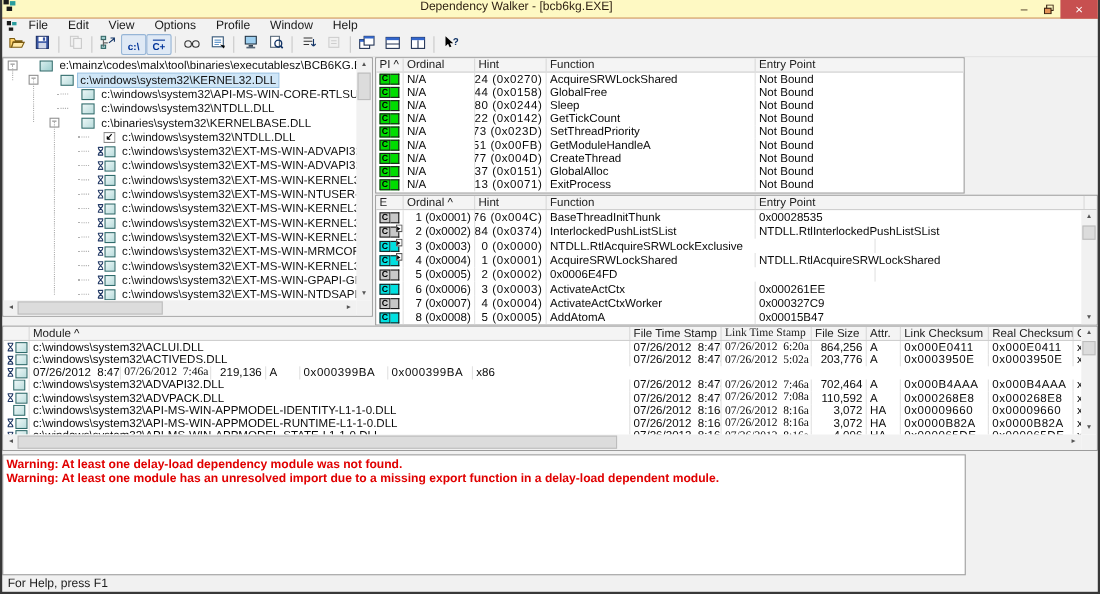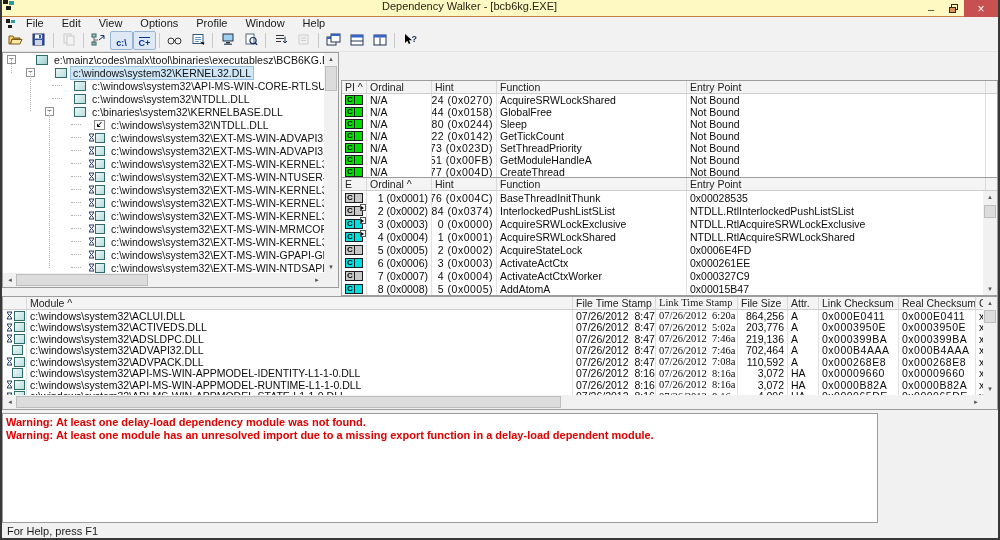--- a/index.html
+++ b/index.html
@@ -31,21 +31,21 @@
   .tb-btn{width:23px;height:19px;display:flex;align-items:center;justify-content:center;
     border:1px solid transparent;border-radius:2px;}
   .tb-btn.pressed{border-color:#96b5d6;background:#dfe9f5;}
   .tb-btn.disabled{opacity:.40;filter:grayscale(1);}
   .tb-sep{width:1px;height:15px;background:#c9c9c9;margin:0 3px;}
   .tb-txt{font-weight:bold;font-size:9px;color:#003399;line-height:10px;}
 
   
   .pane{position:absolute;background:#fff;border:1px solid #9c9c9c;overflow:hidden;}
   #tree-pane{left:2px;top:52px;width:337px;height:236px;}
-  #imports-pane{left:341px;top:52px;width:657px;height:124px;margin-top:28px;}
+  #imports-pane{left:341px;top:52px;width:536px;height:124px;}
   #exports-pane{left:341px;top:177px;width:657px;height:119px;}
   #modules-pane{left:2px;top:296px;width:996px;height:114px;}
   #warnings-pane{left:2px;top:413px;width:876px;height:110px;}
 
   
   #tree-rows{position:absolute;left:0;top:0;right:14px;bottom:14px;overflow:hidden;}
   .tree-row{height:13px;display:flex;align-items:center;white-space:nowrap;font-size:10.5px;color:#111;}
   .expander{flex:none;width:9px;height:9px;border:1px solid #919191;background:#fff;
     font-size:8px;line-height:6px;text-align:center;color:#333;margin-right:15px;}
   .t-spacer{flex:none;width:24px;display:flex;align-items:center;}
@@ -571,35 +571,33 @@
           <span class="g-cell c0"><span class="chip"><span class="chip-c" style="background:#c8c8c8">C</span><span class="chip-b" style="background:#c8c8c8"></span><span class="chip-f"></span></span></span>
           <span class="g-cell c1 ar">2 (0x0002)</span>
           <span class="g-cell ar hex c2">884 (0x0374)</span>
           <span class="g-cell c3">InterlockedPushListSList</span>
           <span class="g-cell c4">NTDLL.RtlInterlockedPushListSList</span>
         </div>
         <div class="g-row">
           <span class="g-cell c0"><span class="chip"><span class="chip-c" style="background:#00e0e0">C</span><span class="chip-b" style="background:#00e0e0"></span><span class="chip-f"></span></span></span>
           <span class="g-cell c1 ar">3 (0x0003)</span>
           <span class="g-cell ar hex c2">0 (0x0000)</span>
-          <span class="g-cell c3">AcquireSRWLockExclusive</span>
           <span class="g-cell c4">NTDLL.RtlAcquireSRWLockExclusive</span>
         </div>
         <div class="g-row">
           <span class="g-cell c0"><span class="chip"><span class="chip-c" style="background:#00e0e0">C</span><span class="chip-b" style="background:#00e0e0"></span><span class="chip-f"></span></span></span>
           <span class="g-cell c1 ar">4 (0x0004)</span>
           <span class="g-cell ar hex c2">1 (0x0001)</span>
           <span class="g-cell c3">AcquireSRWLockShared</span>
           <span class="g-cell c4">NTDLL.RtlAcquireSRWLockShared</span>
         </div>
         <div class="g-row">
           <span class="g-cell c0"><span class="chip"><span class="chip-c" style="background:#c8c8c8">C</span><span class="chip-b" style="background:#c8c8c8"></span></span></span>
           <span class="g-cell c1 ar">5 (0x0005)</span>
           <span class="g-cell ar hex c2">2 (0x0002)</span>
-          <span class="g-cell c3">AcquireStateLock</span>
           <span class="g-cell c4">0x0006E4FD</span>
         </div>
         <div class="g-row">
           <span class="g-cell c0"><span class="chip"><span class="chip-c" style="background:#00e0e0">C</span><span class="chip-b" style="background:#00e0e0"></span></span></span>
           <span class="g-cell c1 ar">6 (0x0006)</span>
           <span class="g-cell ar hex c2">3 (0x0003)</span>
           <span class="g-cell c3">ActivateActCtx</span>
           <span class="g-cell c4">0x000261EE</span>
         </div>
         <div class="g-row">
@@ -660,21 +658,20 @@
           <span class="g-cell m4 ar">203,776</span>
           <span class="g-cell m5">A</span>
           <span class="g-cell m6 hex">0x0003950E</span>
           <span class="g-cell m7 hex">0x0003950E</span>
           <span class="g-cell m8">x86</span>
         </div>
         <div class="g-row">
           <span class="g-cell m0"><span class="mod-ic"><svg width="7" height="9">
                 <path d="M1 1h5M1 8h5M1.3 1c0 3 4.4 4 4.4 7M5.7 1c0 3-4.4 4-4.4 7" stroke="#233a66" fill="none"></path>
               </svg><span class="mod-sq"></span></span></span>
-          <span class="g-cell m1">c:\windows\system32\ADSLDPC.DLL</span>
           <span class="g-cell m2">07/26/2012  8:47a</span>
           <span class="g-cell m3">07/26/2012  7:46a</span>
           <span class="g-cell m4 ar">219,136</span>
           <span class="g-cell m5">A</span>
           <span class="g-cell m6 hex">0x000399BA</span>
           <span class="g-cell m7 hex">0x000399BA</span>
           <span class="g-cell m8">x86</span>
         </div>
         <div class="g-row">
           <span class="g-cell m0"><span class="mod-ic"><span class="mod-sq"></span></span></span>

